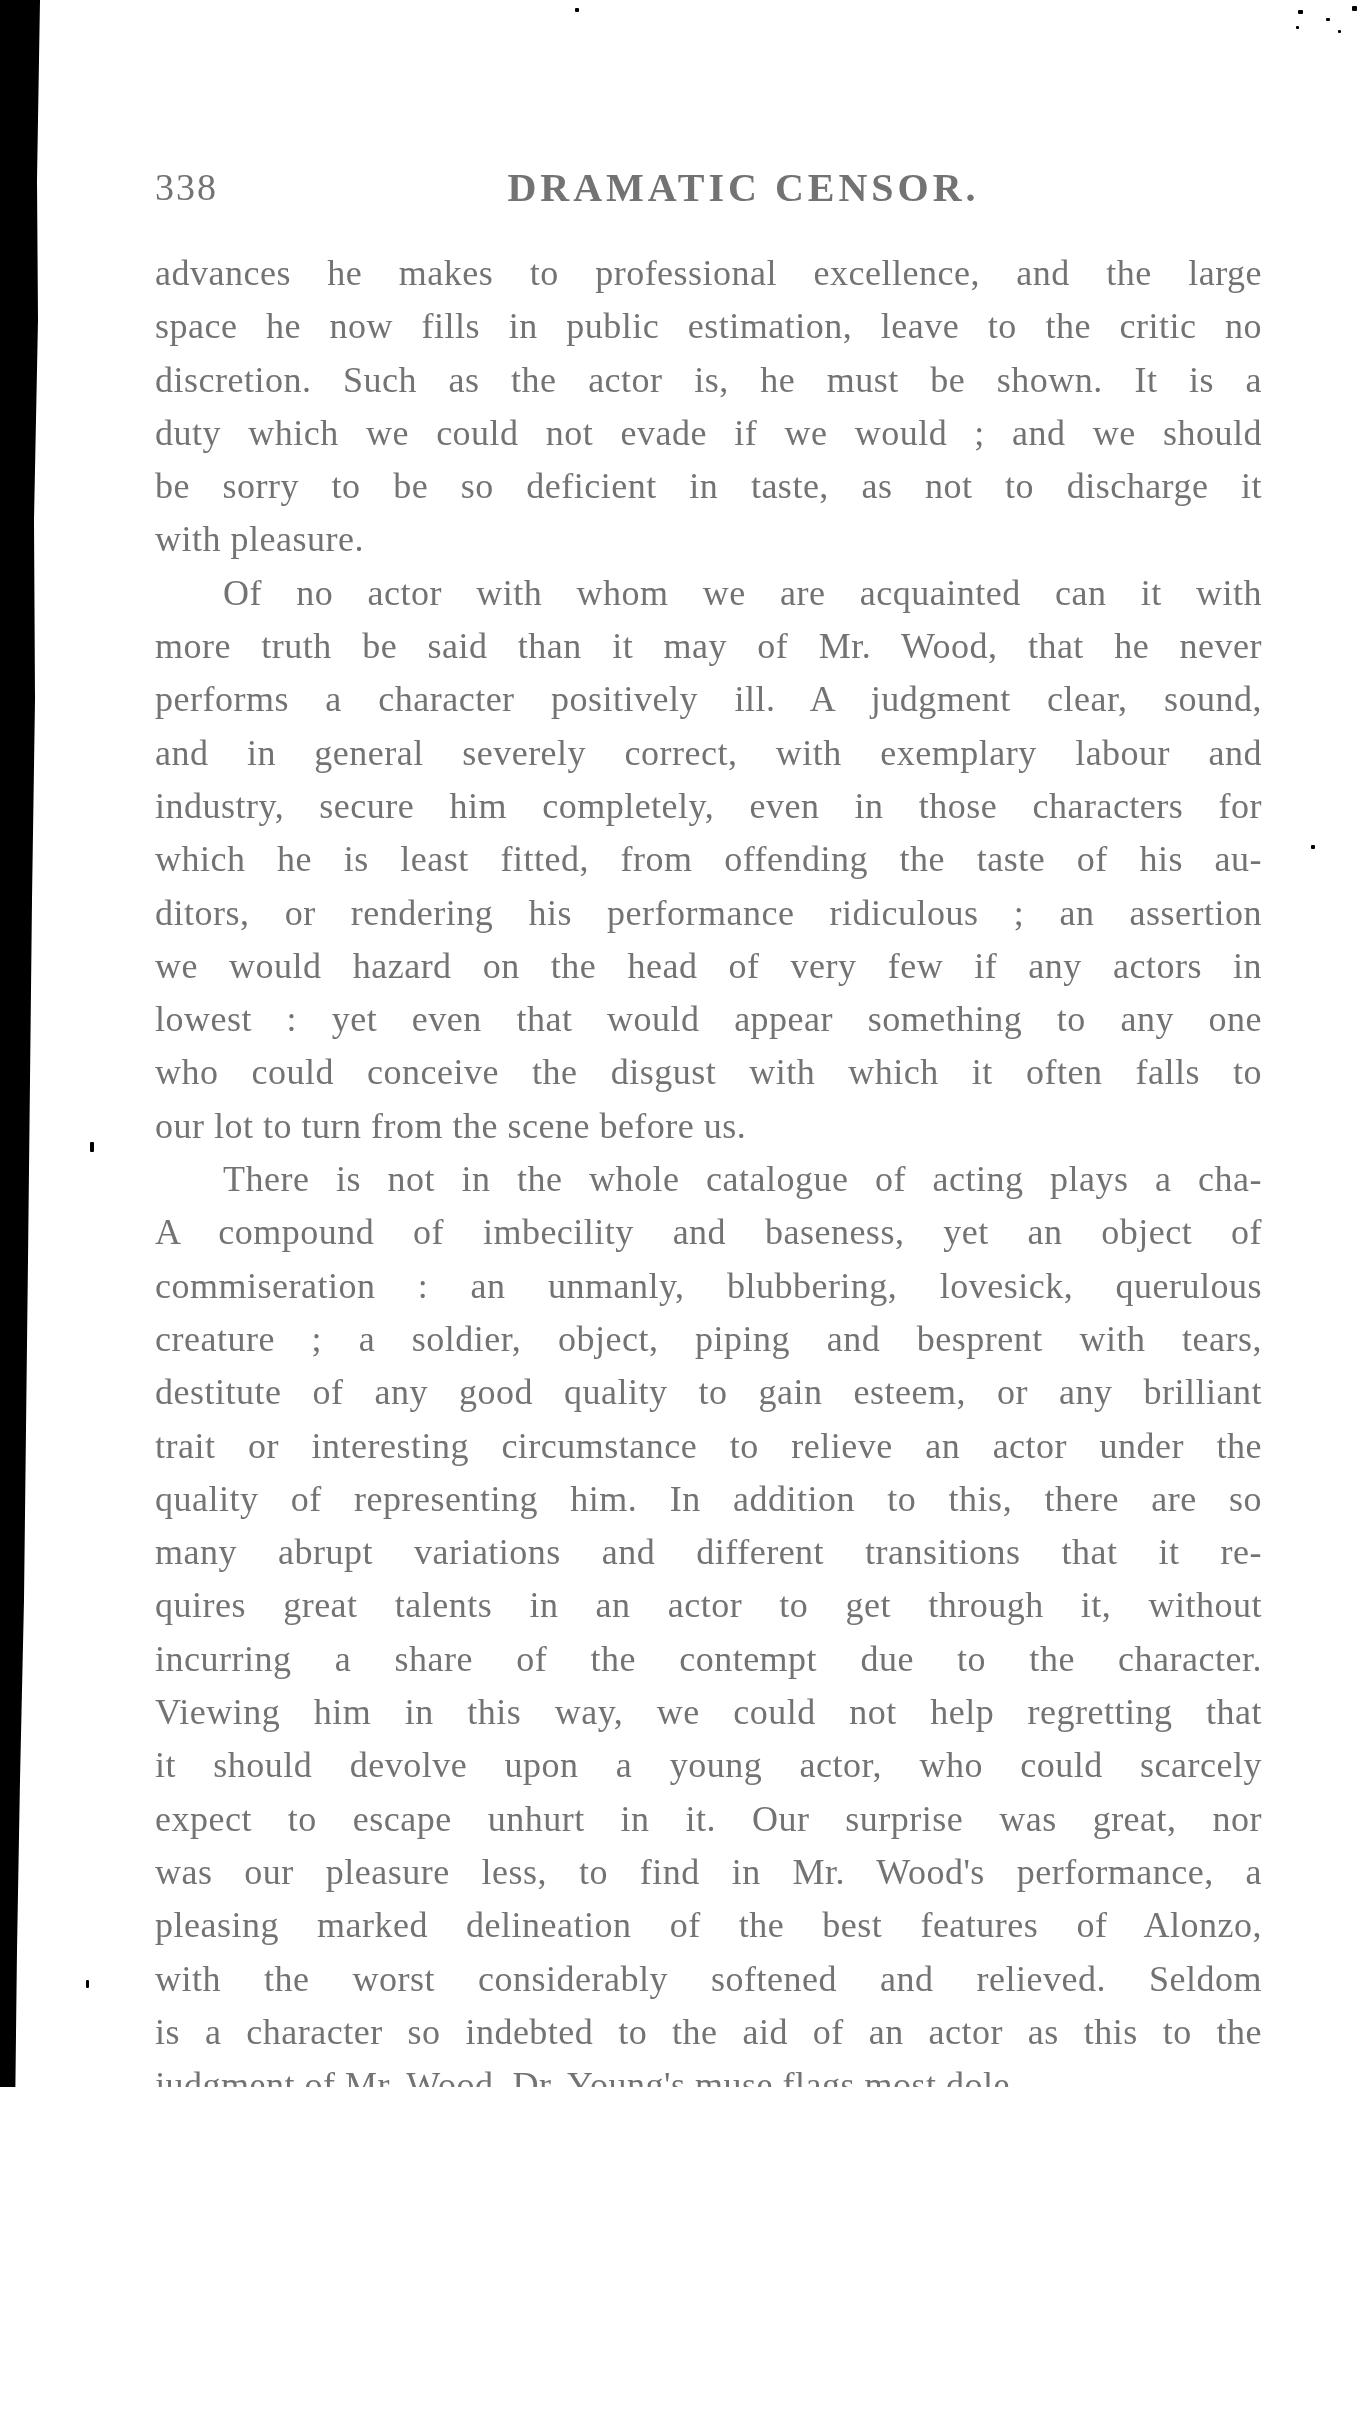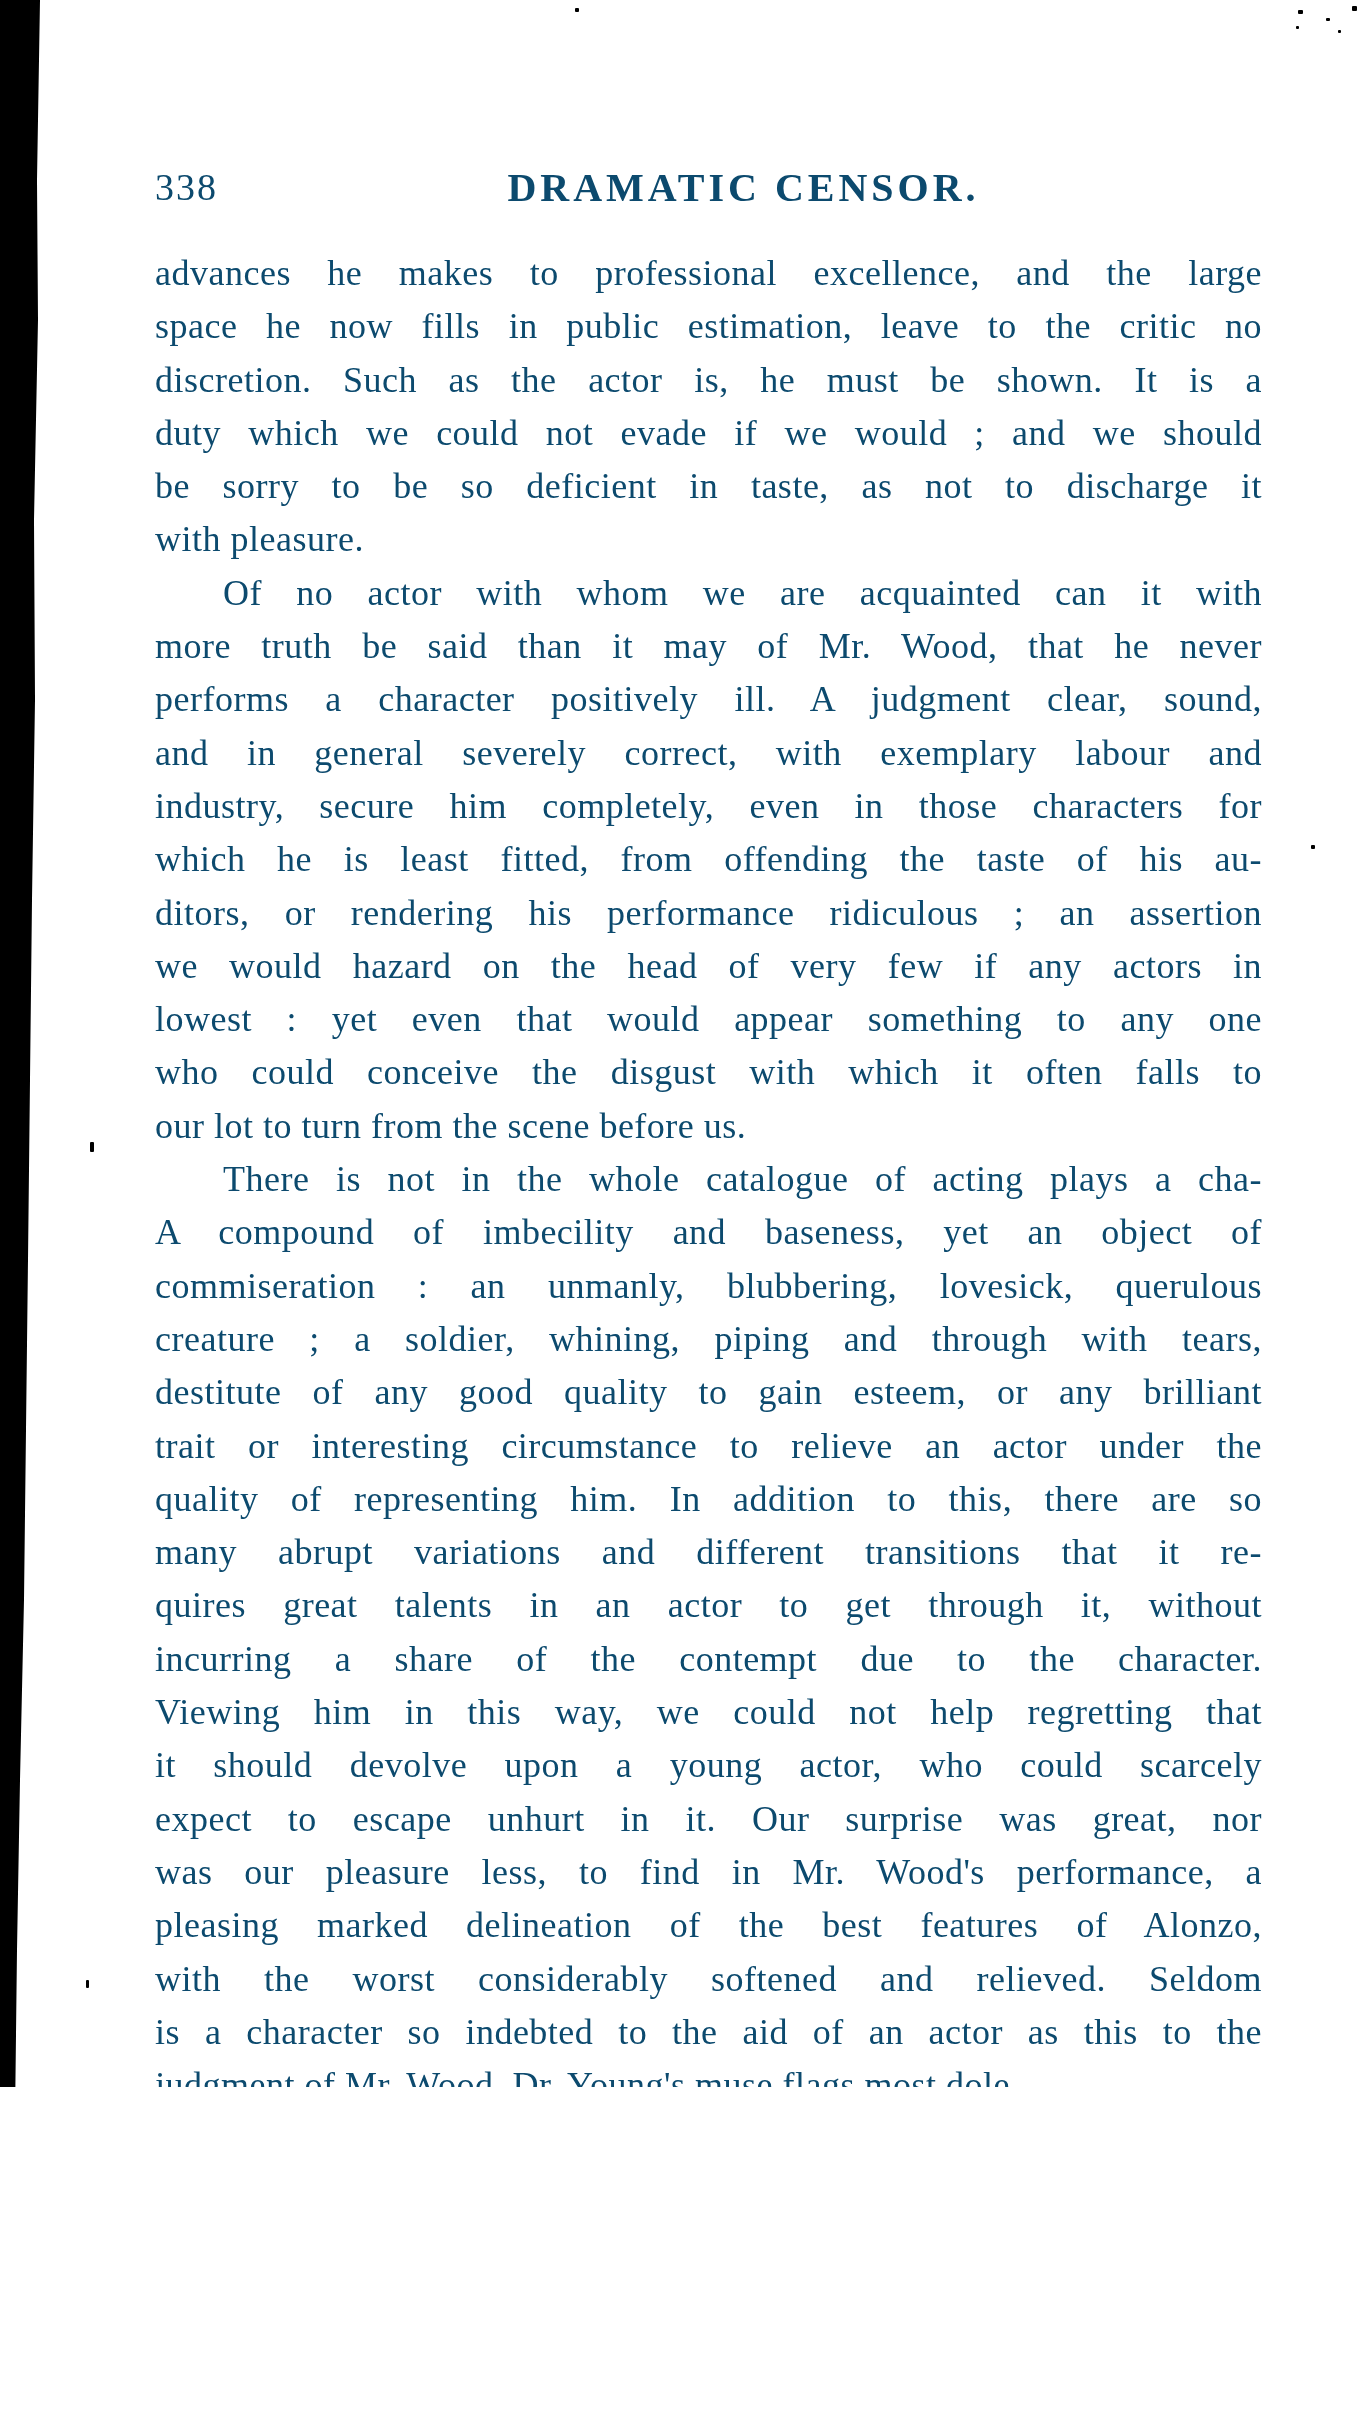--- a/index.html
+++ b/index.html
@@ -3,21 +3,21 @@
 <meta charset="utf-8">
 <style>
   html, body { margin: 0; padding: 0; background: #ffffff; }
   .page {
     position: relative;
     width: 1372px;
     height: 2087px;
     background: #ffffff;
     overflow: hidden;
     font-family: "Liberation Serif", serif;
-    color: #0c4a6e;
+    color: #737373;
     text-decoration: underline;
   }
   
   .gutter {
     position: absolute;
     left: 0; top: 0;
     width: 48px; height: 2413px;
     background: #000000;
     clip-path: polygon(
       0px 0px, 40px 0px, 37px 180px, 38px 320px, 34px 520px, 35px 700px,
@@ -106,21 +106,21 @@
           <div class="line">ditors, or rendering his performance ridiculous ; an assertion</div>
           <div class="line">we would hazard on the head of very few if any actors in</div>
           <div class="line">lowest :  yet even that would appear something to any one</div>
           <div class="line">who could conceive the disgust with which it often falls to</div>
           <div class="line last">our lot to turn from the scene before us.</div>
         </div>
         <div class="paragraph">
           <div class="line indent">There is not in the whole catalogue of acting plays a cha-</div>
           <div class="line">A compound of imbecility and baseness, yet an object of</div>
           <div class="line">commiseration :  an unmanly, blubbering, lovesick, querulous</div>
-          <div class="line">creature ;  a soldier, whining, piping and through with tears,</div>
+          <div class="line">creature ;  a soldier, object, piping and besprent with tears,</div>
           <div class="line">destitute of any good quality to gain esteem, or any brilliant</div>
           <div class="line">trait or interesting circumstance to relieve an actor under the</div>
           <div class="line">quality of representing him.  In addition to this, there are so</div>
           <div class="line">many abrupt variations and different transitions that it re-</div>
           <div class="line">quires great talents in an actor to get through it, without</div>
           <div class="line">incurring a share of the contempt due to the character.</div>
           <div class="line">Viewing him in this way, we could not help regretting that</div>
           <div class="line">it should devolve upon a young actor, who could scarcely</div>
           <div class="line">expect to escape unhurt in it.  Our surprise was great, nor</div>
           <div class="line">was our pleasure less, to find in Mr. Wood's performance, a</div>

